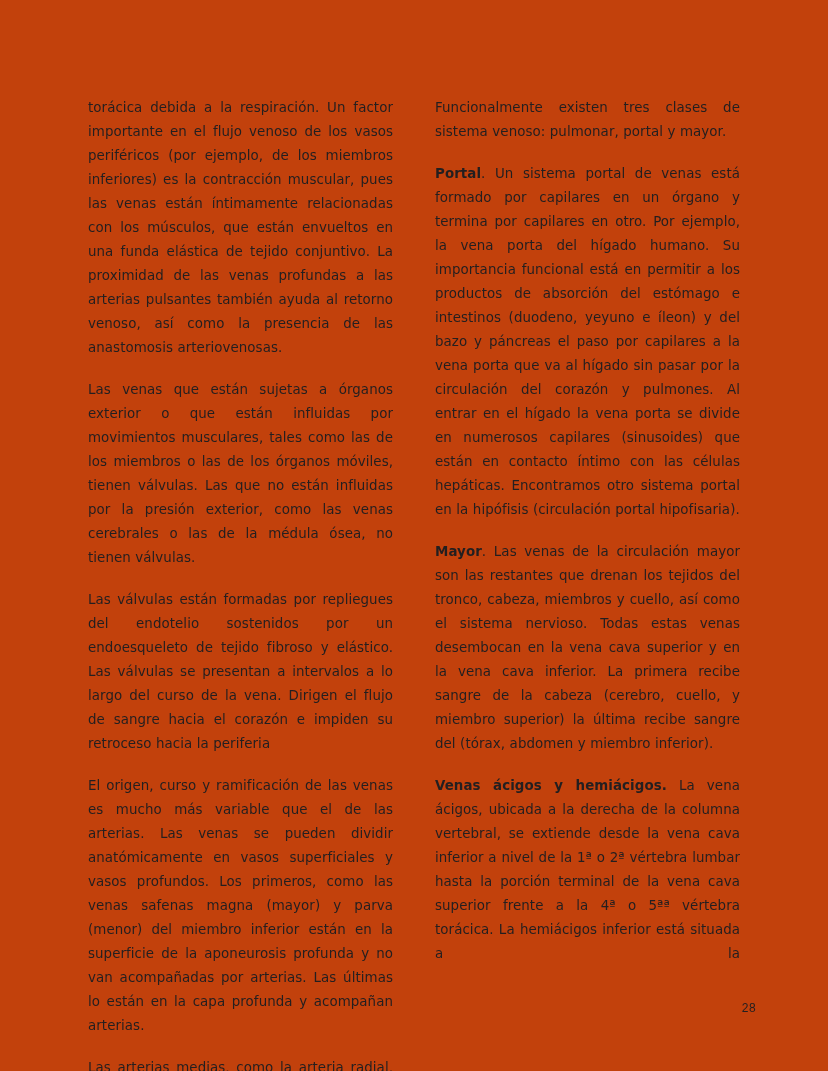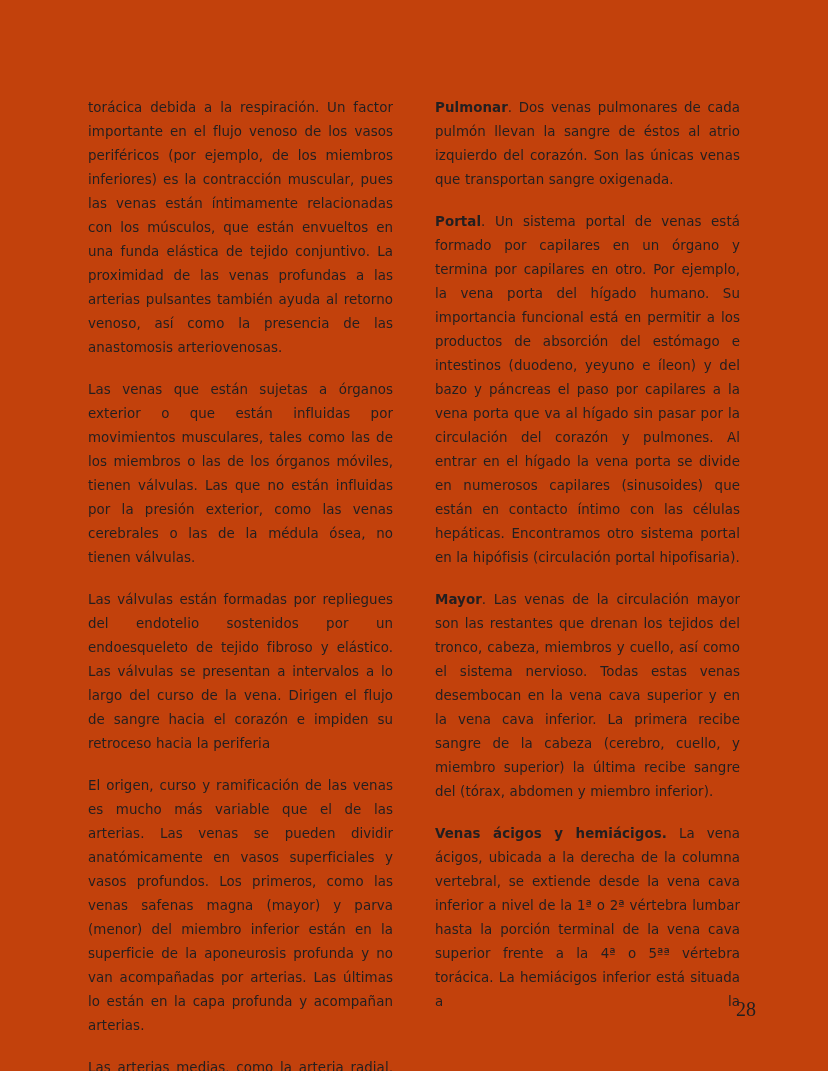--- a/index.html
+++ b/index.html
@@ -49,22 +49,22 @@
   p.para.justify-last {
     text-align-last: justify;
   }
   .lead {
     font-weight: bold;
   }
   .page-number {
     position: absolute;
     right: 72px;
     top: 999px;
-    font-family: Liberation Serif, serif;
-    font-size: 20px;
+    font-family: Liberation Mono, monospace;
+    font-size: 12px;
     line-height: 20px;
     color: #231f20;
     text-align: right;
   }
 </style>
 </head>
 <body>
 
 <div class="page">
 
@@ -72,21 +72,21 @@
 
     <div class="column">
       <p class="para"><span>torácica debida a la respiración. Un factor importante en el flujo venoso de los vasos periféricos (por ejemplo, de los miembros inferiores) es la contracción muscular, pues las venas están íntimamente relacionadas con los músculos, que están envueltos en una funda elástica de tejido conjuntivo. La proximidad de las venas profundas a las arterias pulsantes también ayuda al retorno venoso, así como la presencia de las anastomosis arteriovenosas.</span></p>
       <p class="para"><span>Las venas que están sujetas a órganos exterior o que están influidas por movimientos musculares, tales como las de los miembros o las de los órganos móviles, tienen válvulas. Las que no están influidas por la presión exterior, como las venas cerebrales o las de la médula ósea, no tienen válvulas.</span></p>
       <p class="para"><span>Las válvulas están formadas por repliegues del endotelio sostenidos por un endoesqueleto de tejido fibroso y elástico. Las válvulas se presentan a intervalos a lo largo del curso de la vena. Dirigen el flujo de sangre hacia el corazón e impiden su retroceso hacia la periferia</span></p>
       <p class="para"><span>El origen, curso y ramificación de las venas es mucho más variable que el de las arterias. Las venas se pueden dividir anatómicamente en vasos superficiales y vasos profundos. Los primeros, como las venas safenas magna (mayor) y parva (menor) del miembro inferior están en la superficie de la aponeurosis profunda y no van acompañadas por arterias. Las últimas lo están en la capa profunda y acompañan arterias.</span></p>
       <p class="para last justify-last"><span>Las arterias medias, como la arteria radial, tienen dos venas acompañantes (venas comitantes) colocadas a ambos lados de la arteria con comunicaciones transversales</span></p>
     </div>
 
     <div class="column">
-      <p class="para"><span class="lead">Pulmonar</span><span>. Dos venas pulmonares de cada pulmón llevan la sangre de éstos al atrio izquierdo del corazón. Son las únicas venas que transportan sangre oxigenada.</span></p>
+      <p class="para"><span>Funcionalmente existen tres clases de sistema venoso: pulmonar, portal y mayor.</span></p>
       <p class="para"><span class="lead">Portal</span><span>. Un sistema portal de venas está formado por capilares en un órgano y termina por capilares en otro. Por ejemplo, la vena porta del hígado humano. Su importancia funcional está en permitir a los productos de absorción del estómago e intestinos (duodeno, yeyuno e íleon) y del bazo y páncreas el paso por capilares a la vena porta que va al hígado sin pasar por la circulación del corazón y pulmones. Al entrar en el hígado la vena porta se divide en numerosos capilares (sinusoides) que están en contacto íntimo con las células hepáticas. Encontramos otro sistema portal en la hipófisis (circulación portal hipofisaria).</span></p>
       <p class="para"><span class="lead">Mayor</span><span>. Las venas de la circulación mayor son las restantes que drenan los tejidos del tronco, cabeza, miembros y cuello, así como el sistema nervioso. Todas estas venas desembocan en la vena cava superior y en la vena cava inferior. La primera recibe sangre de la cabeza (cerebro, cuello, y miembro superior) la última recibe sangre del (tórax, abdomen y miembro inferior).</span></p>
       <p class="para last justify-last"><span class="lead">Venas ácigos y hemiácigos.</span><span> La vena ácigos, ubicada a la derecha de la columna vertebral, se extiende desde la vena cava inferior a nivel de la 1ª o 2ª vértebra lumbar hasta la porción terminal de la vena cava superior frente a la 4ª o 5ªª vértebra torácica. La hemiácigos inferior está situada a la</span></p>
     </div>
 
   </div>
 
   <div class="page-number">28</div>
 
 </div>

